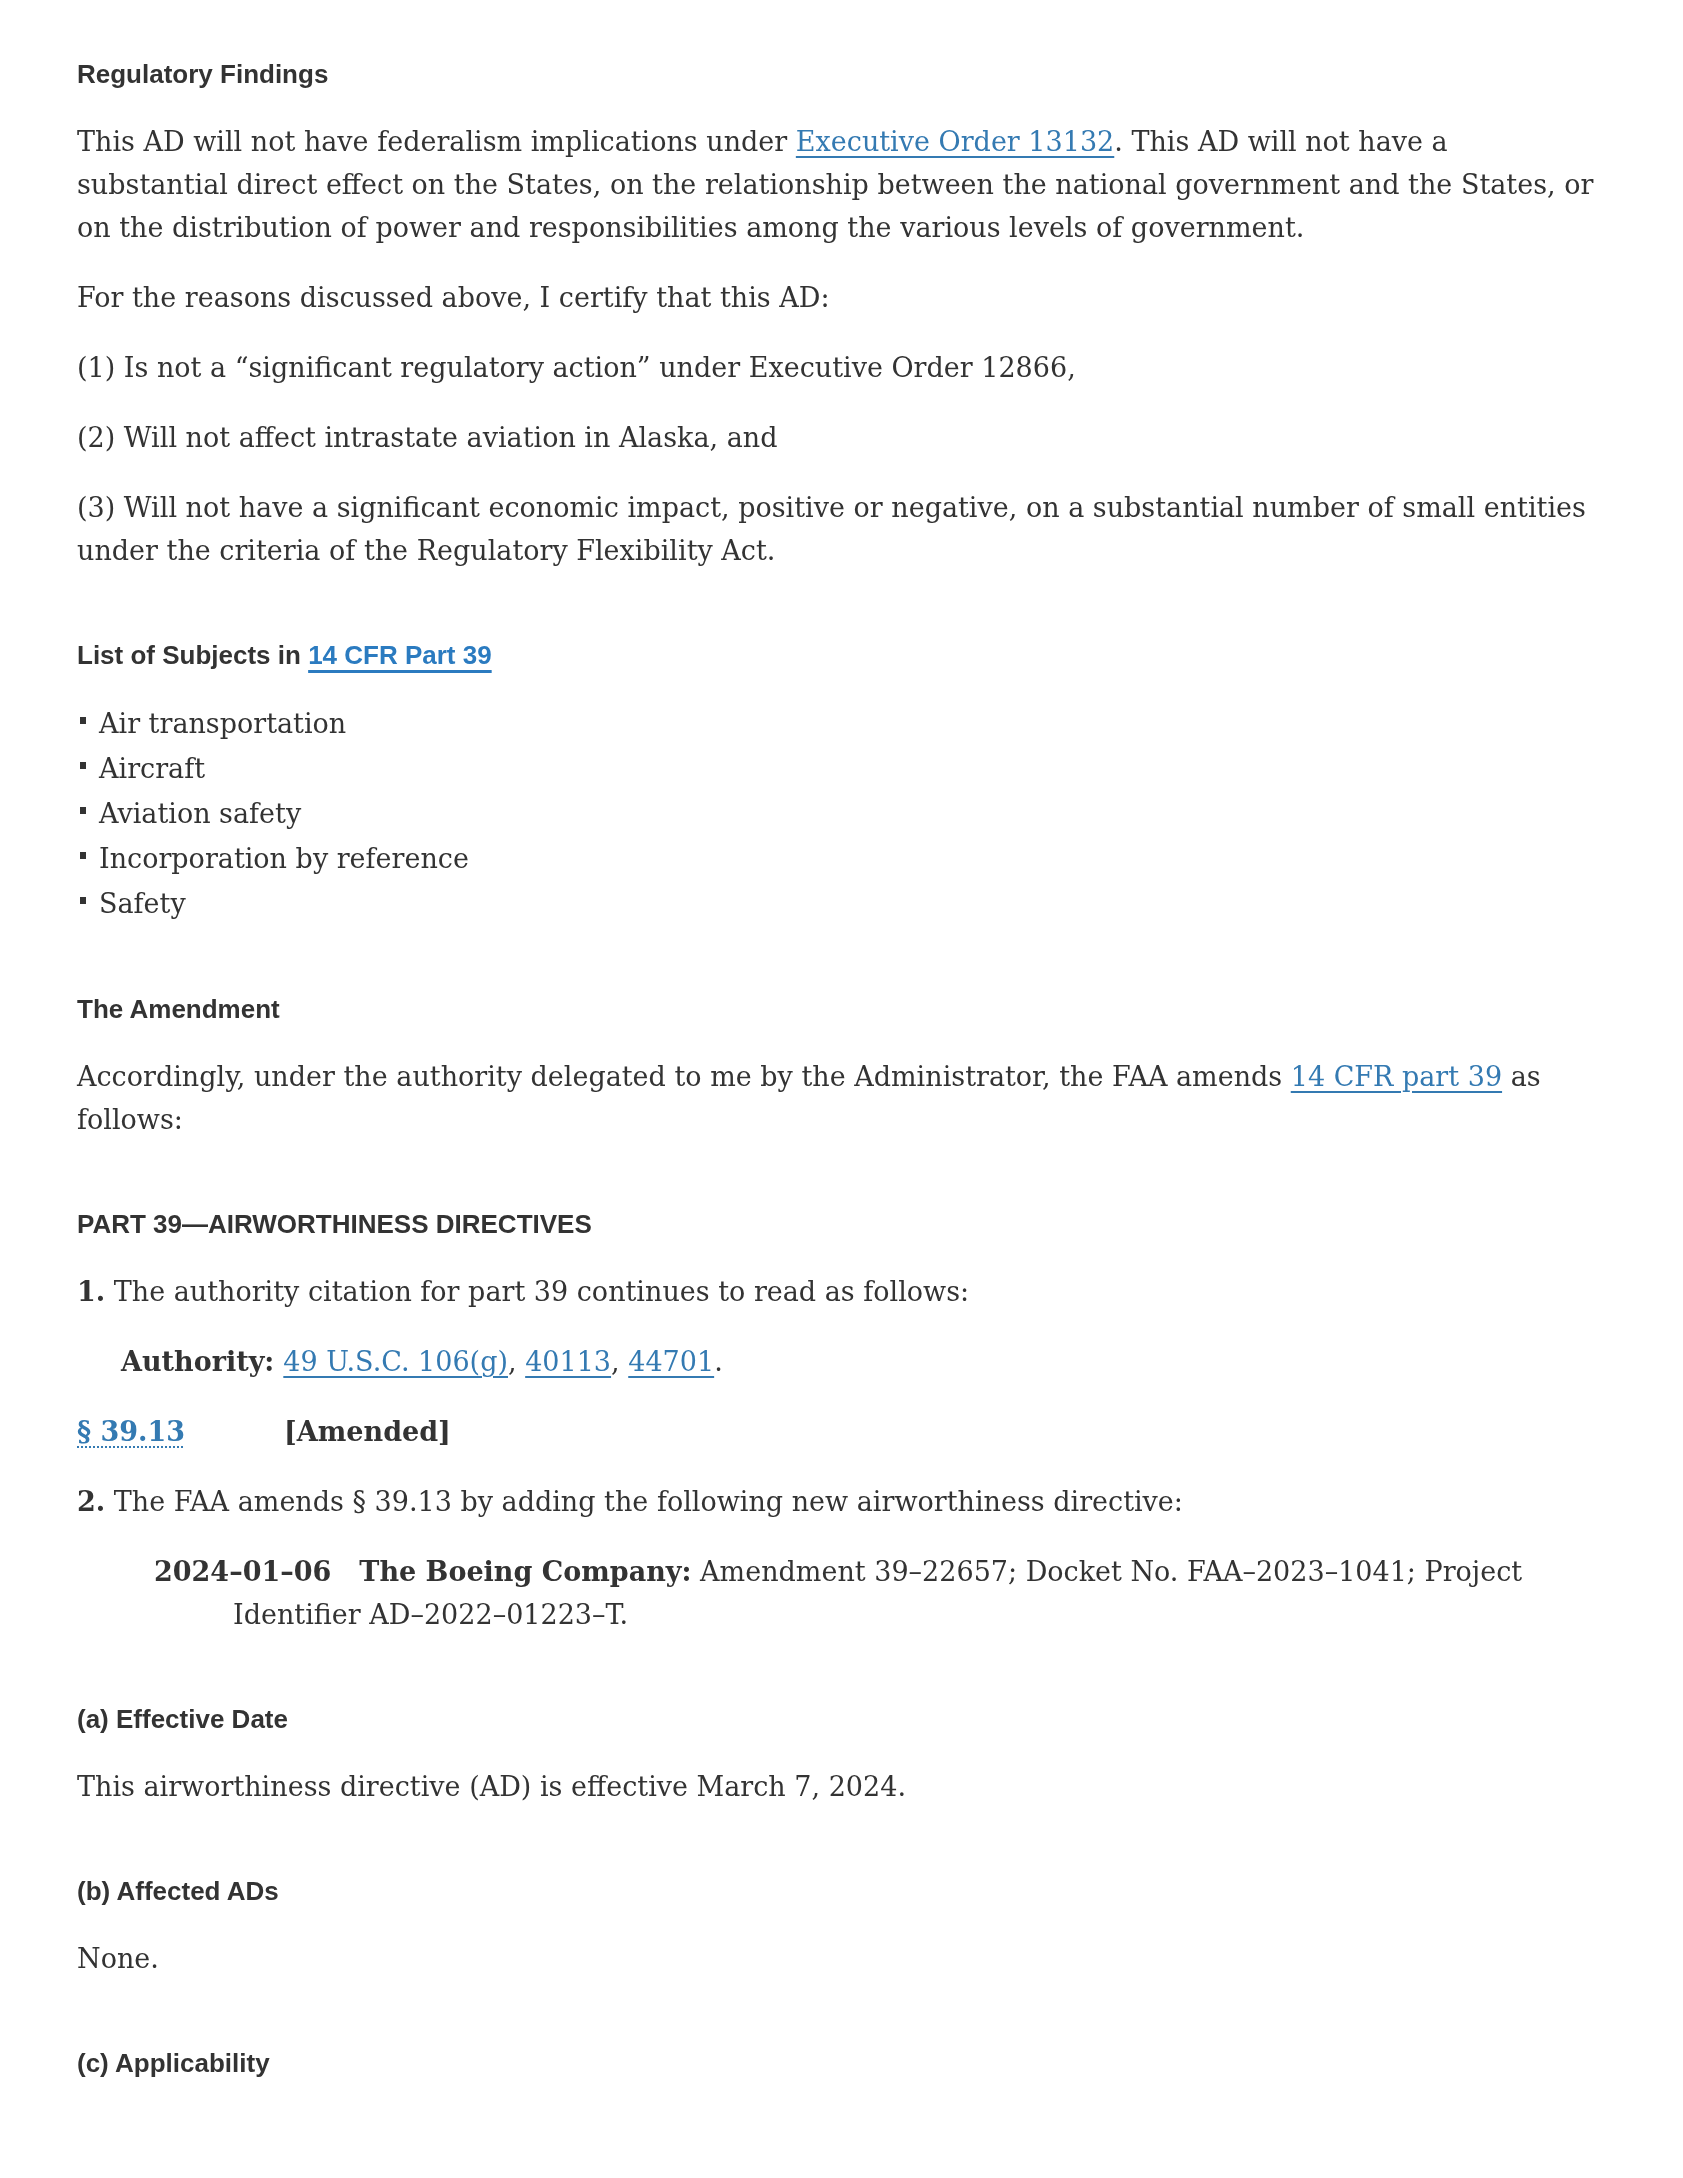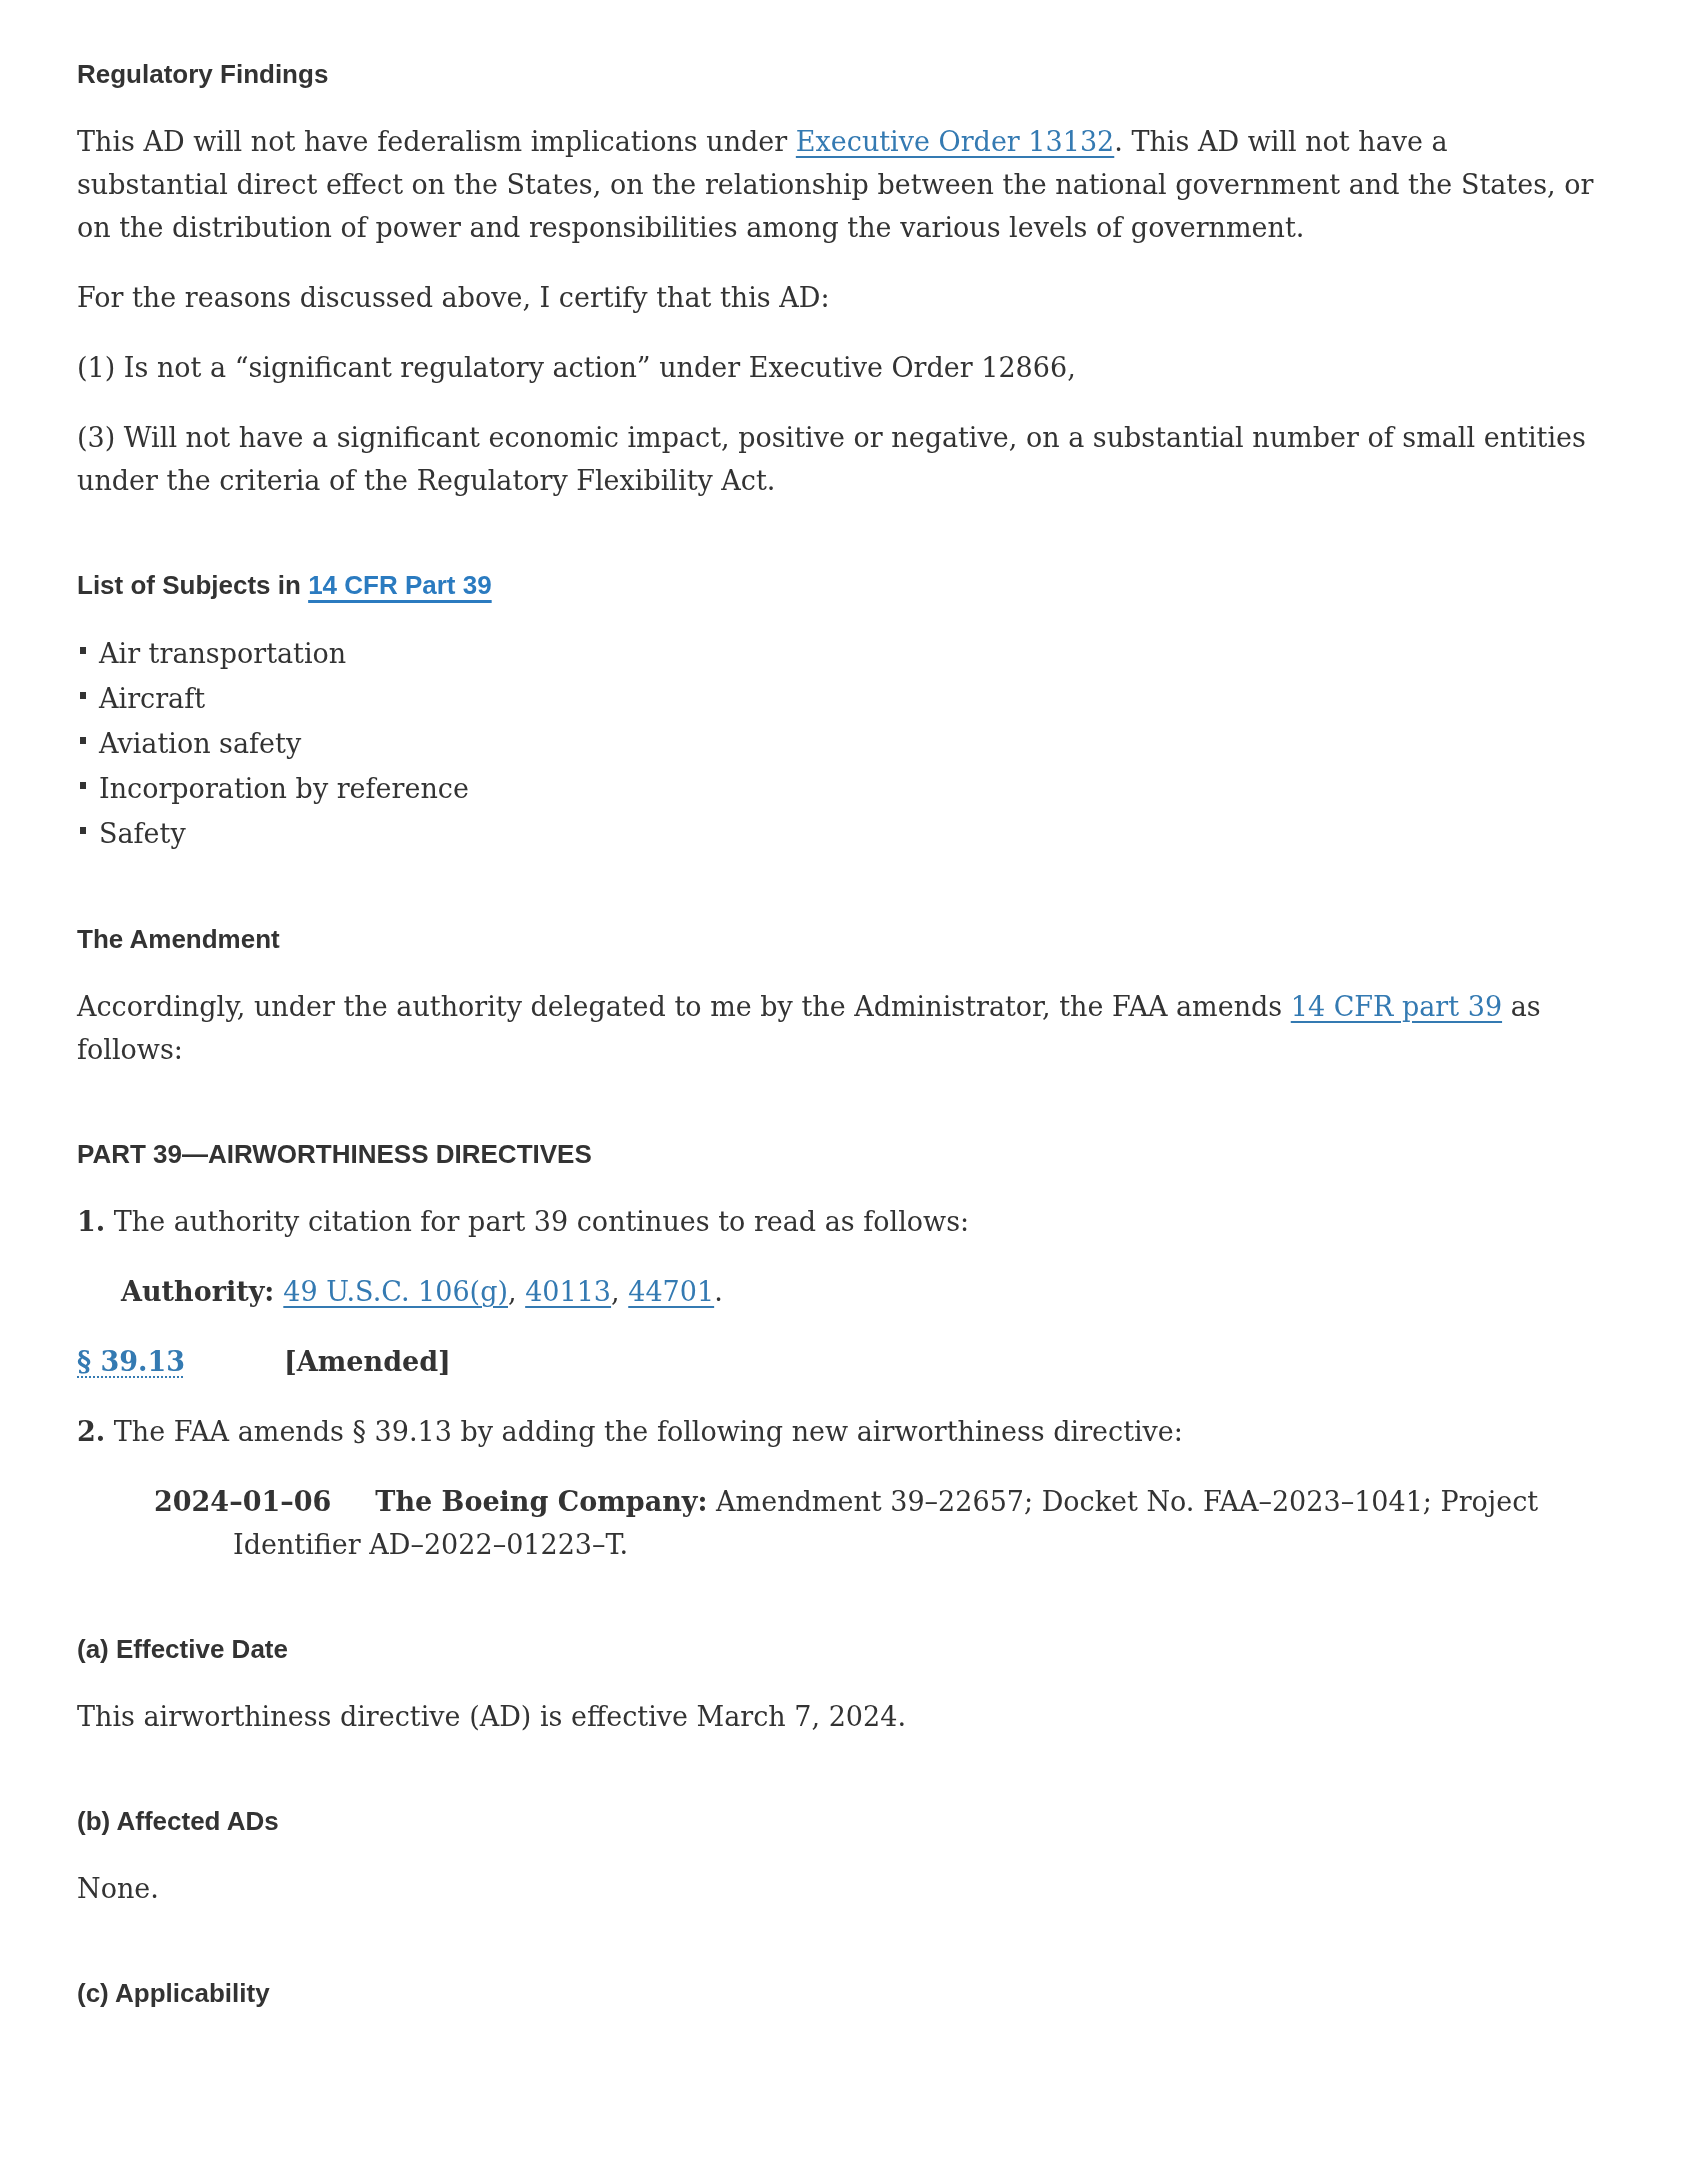--- a/index.html
+++ b/index.html
@@ -50,21 +50,21 @@
   .authority-line strong { margin-right: 9px; }
 
   .section-ref-line { margin: 20px 0; }
   .amended-label { font-weight: 700; margin-left: 99px; }
 
   .directive {
     margin: 27px 0;
     padding-left: 156px;
     text-indent: -79px;
   }
-  .directive .company { margin-left: 44px; }
+  .directive .company { margin-left: 28px; }
 
   ul.subjects {
     list-style: none;
     margin: 27px 0;
     padding: 0;
   }
   ul.subjects li {
     position: relative;
     padding-left: 22px;
     line-height: 45px;
@@ -85,20 +85,21 @@
 <main class="doc">
 
   <h3>Regulatory Findings</h3>
 
   <p><span>This AD will not have federalism implications under </span><a class="link" href="#">Executive Order 13132</a><span>. This AD will not have a substantial direct effect on the States, on the relationship between the national government and the States, or on the distribution of power and responsibilities among the various levels of government.</span></p>
 
   <p>For the reasons discussed above, I certify that this AD:</p>
 
   <p>(1) Is not a “significant regulatory action” under Executive Order 12866,</p>
 
+  <p>(2) Will not affect intrastate aviation in Alaska, and</p>
 
   <p>(3) Will not have a significant economic impact, positive or negative, on a substantial number of small entities under the criteria of the Regulatory Flexibility Act.</p>
 
   <h3><span>List of Subjects in </span><a class="link" href="#">14 CFR Part 39</a></h3>
 
   <ul class="subjects">
     <li>Air transportation</li>
     <li>Aircraft</li>
     <li>Aviation safety</li>
     <li>Incorporation by reference</li>

